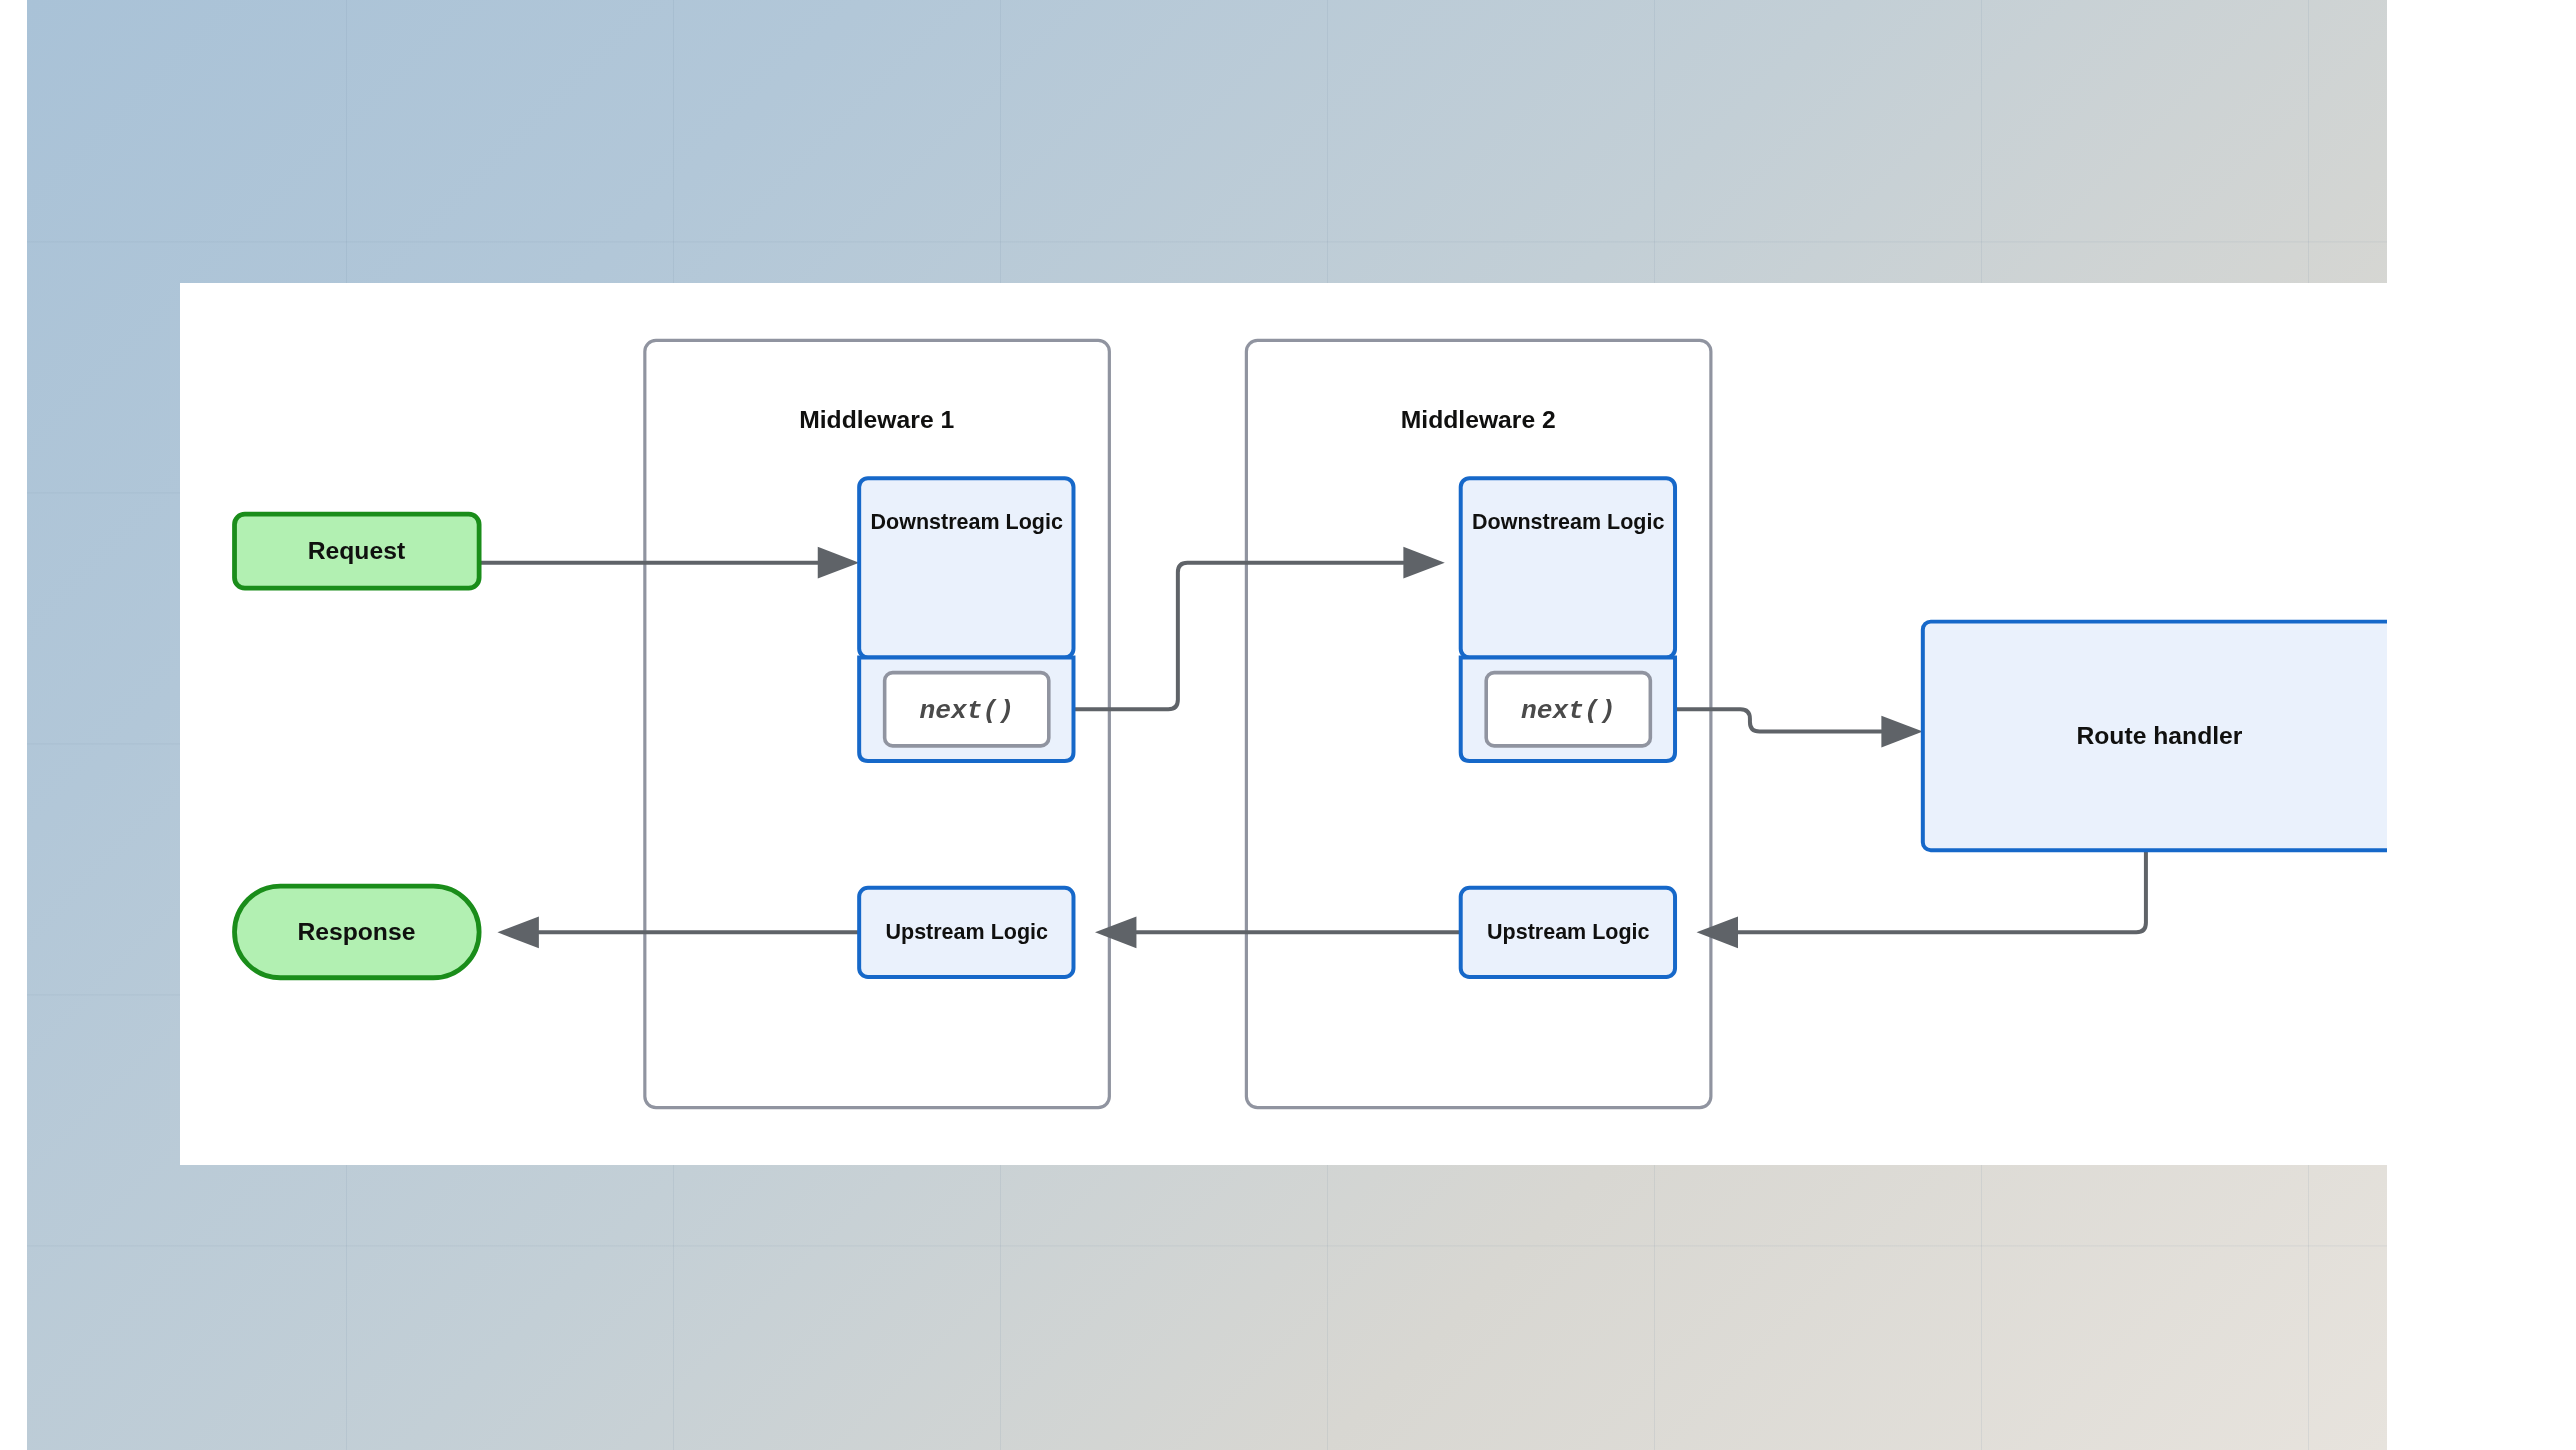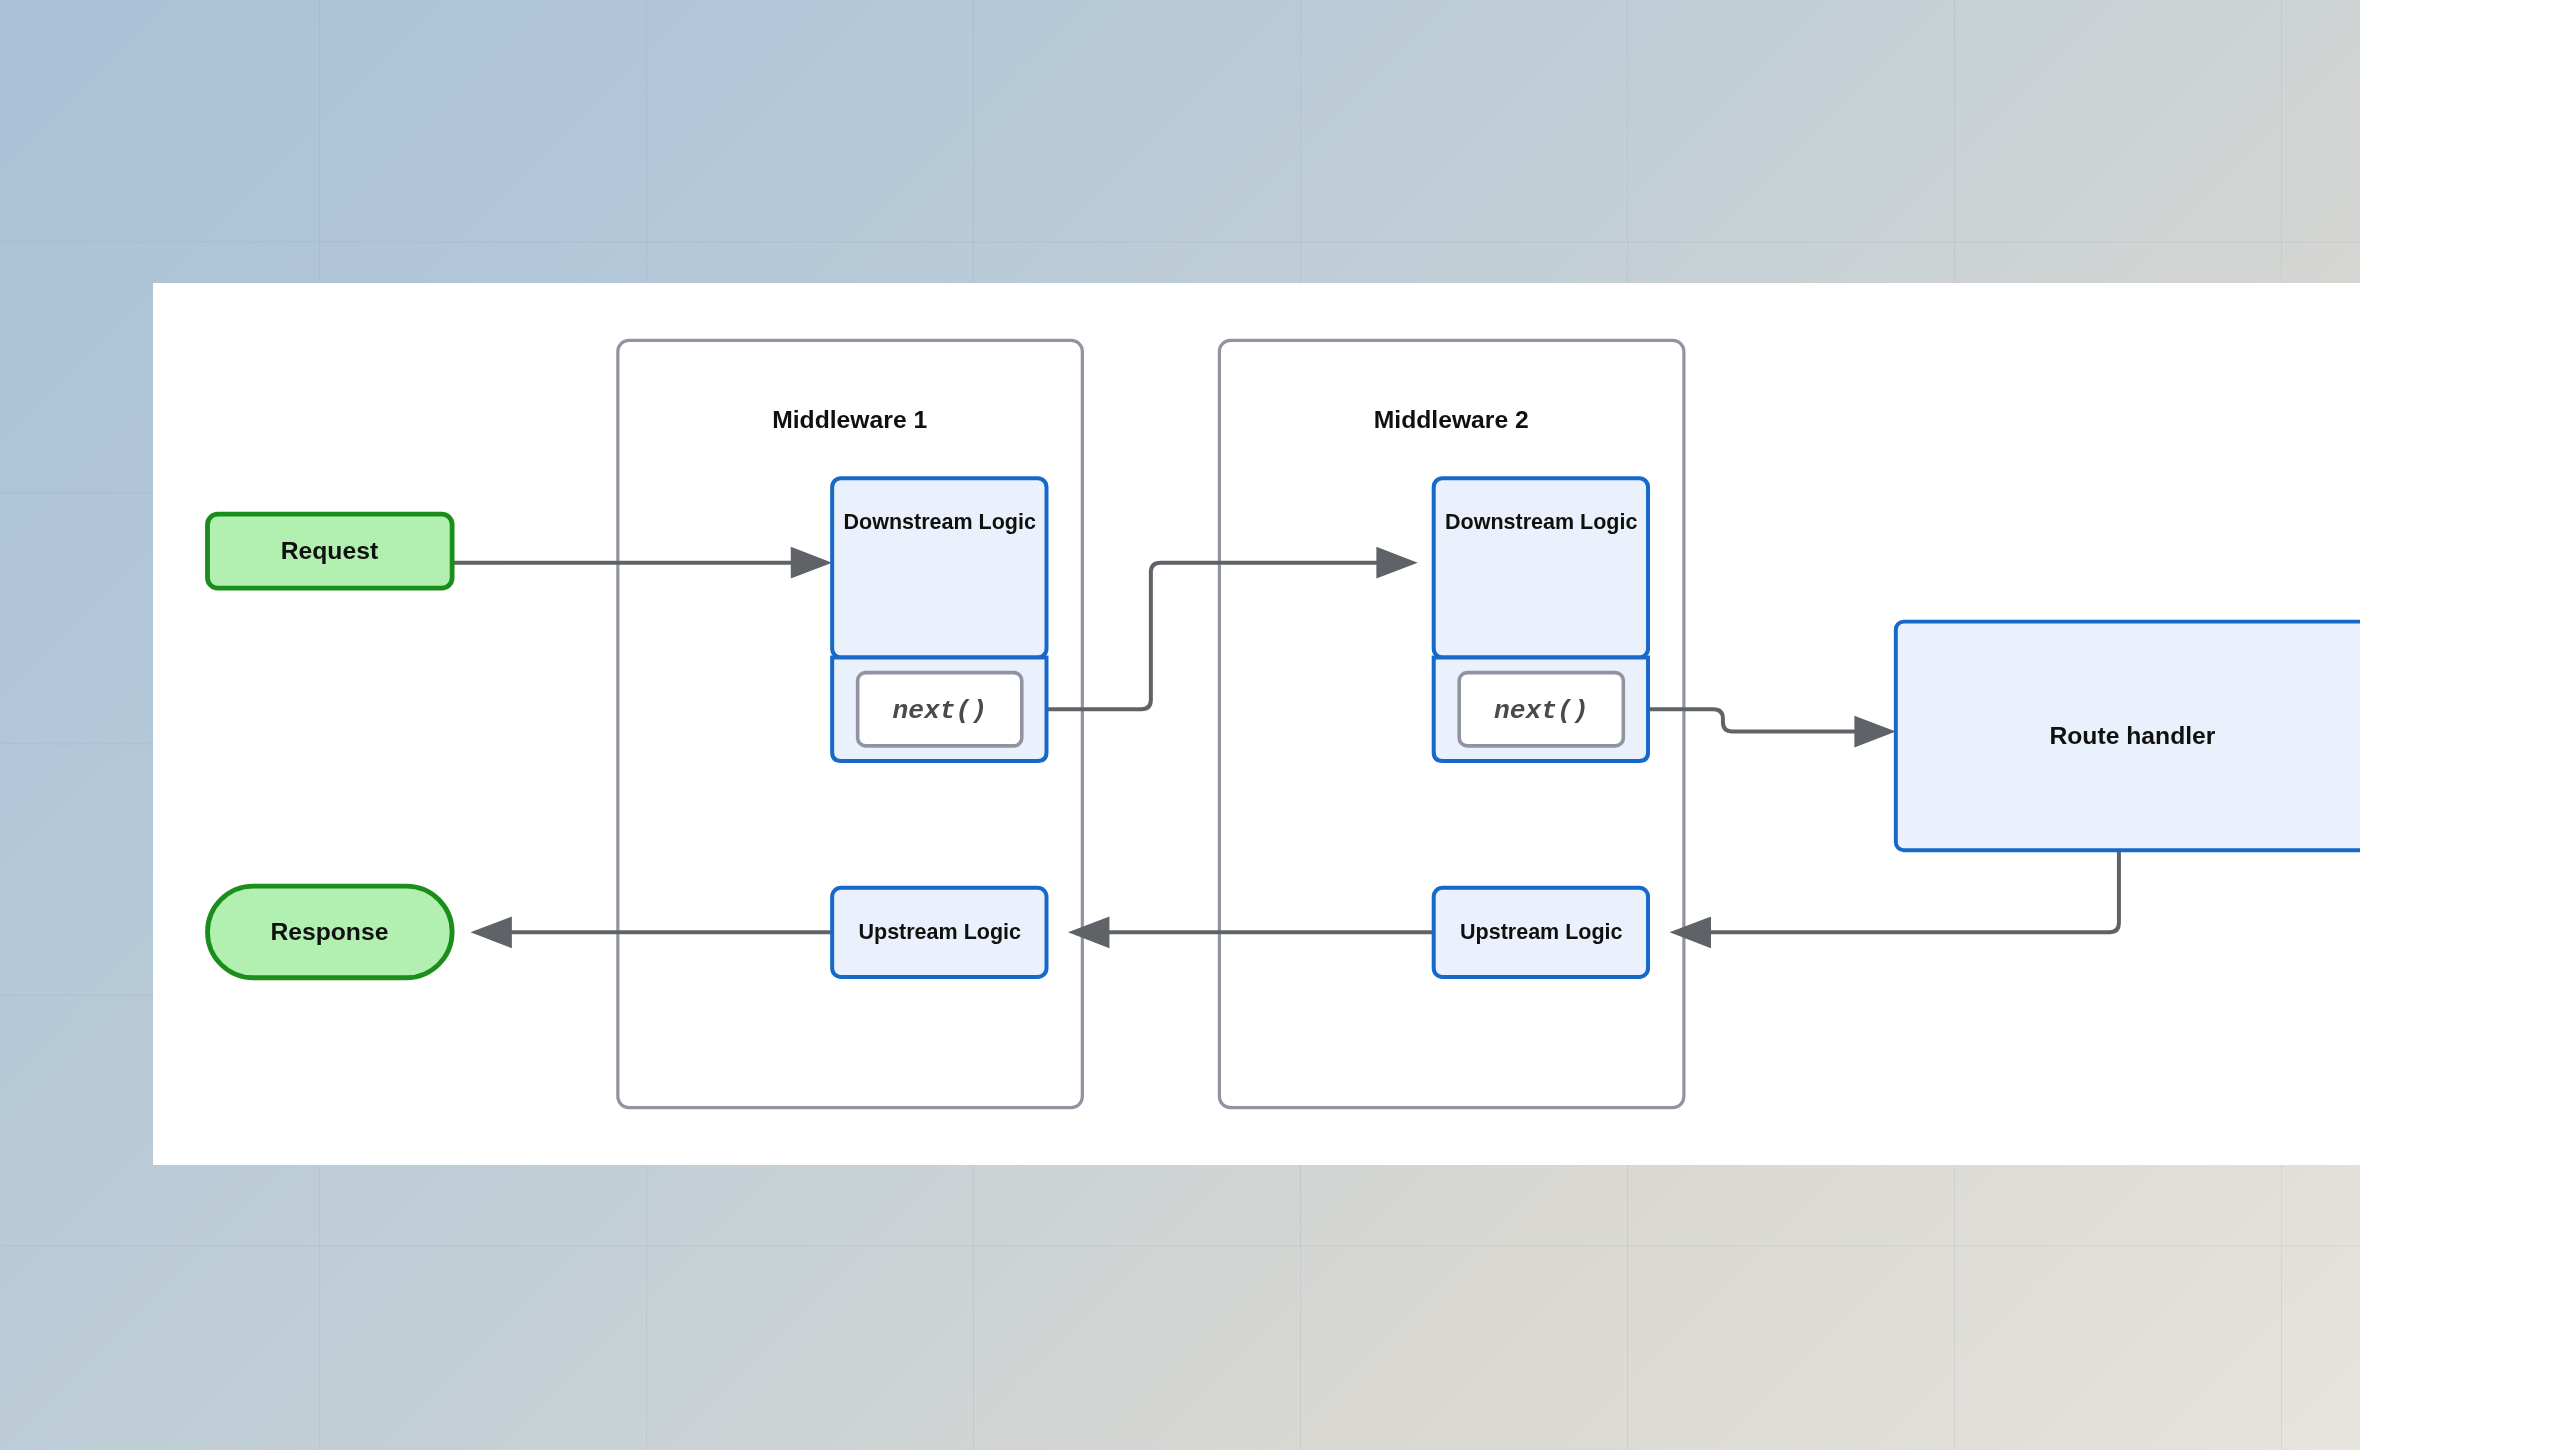--- a/index.html
+++ b/index.html
@@ -12,20 +12,21 @@
     font-family: "Liberation Sans", sans-serif;
   }
 
   #page {
     position: relative;
     width: 2360px;
     height: 1451px;
     background:
       linear-gradient(135deg, #a9c2d7 0%, #b2c7d8 22%, #c3cfd6 48%, #d8d7d2 72%, #e7e3dd 100%);
     overflow: hidden;
+    margin-left: 27px;
   }
 
   
   #grid-overlay {
     position: absolute;
     inset: 0;
     background-image:
       linear-gradient(to right, rgba(110,135,160,0.13) 1.2px, transparent 1.2px),
       linear-gradient(to bottom, rgba(110,135,160,0.13) 1.2px, transparent 1.2px);
     background-size: 327px 251px;

